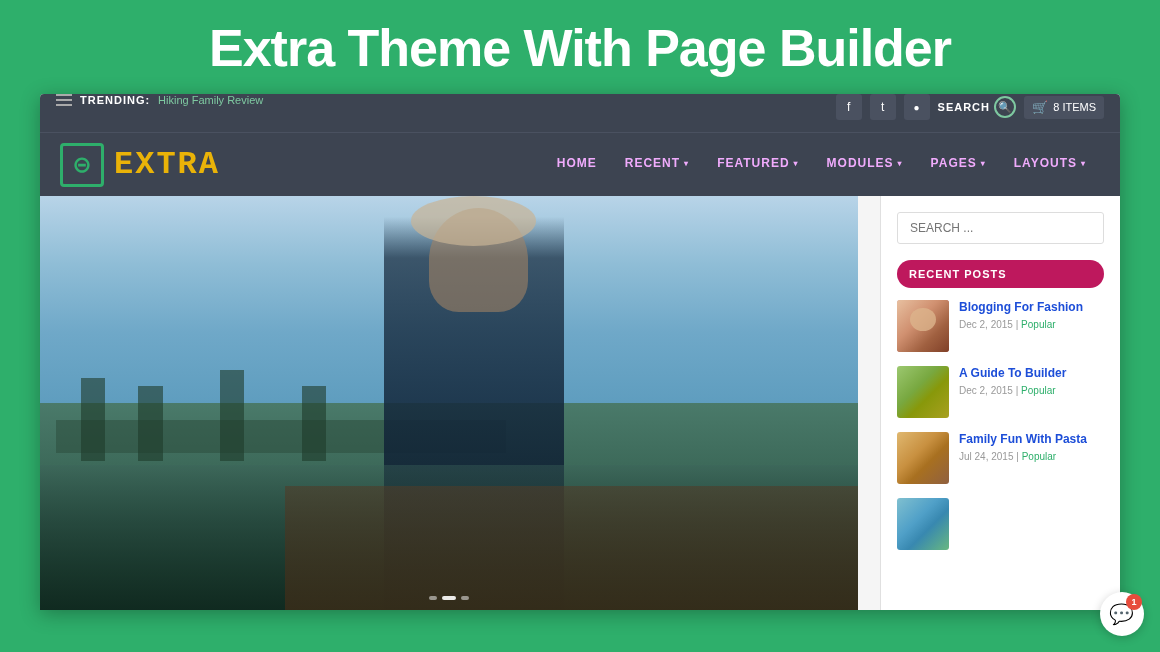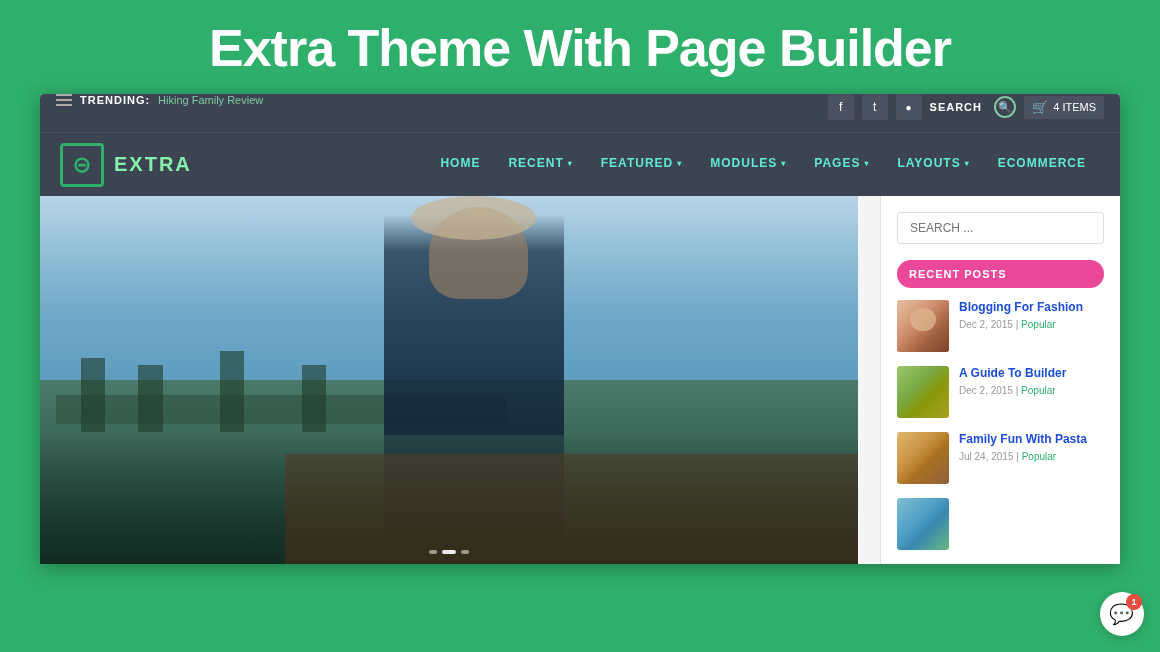--- a/index.html
+++ b/index.html
@@ -92,21 +92,21 @@
       align-items: center;
       justify-content: center;
       color: #fff;
       font-size: 12px;
       font-family: Arial, sans-serif;
       cursor: pointer;
     }
     .search-btn {
       display: flex;
       align-items: center;
-      gap: 12px;
+      gap: 4px;
       background: transparent;
       border: none;
       cursor: pointer;
     }
     .search-label {
       color: #fff;
       font-family: Arial, sans-serif;
       font-size: 11px;
       font-weight: 700;
       letter-spacing: 1px;
@@ -165,33 +165,33 @@
       border-radius: 4px;
       display: flex;
       align-items: center;
       justify-content: center;
       font-size: 22px;
       font-weight: 900;
       color: #2eaf6b;
       font-family: Arial, sans-serif;
     }
     .logo-text {
-      color: #86efac;
-      font-family: Liberation Sans, sans-serif;
-      font-size: 20px;
+      color: #eab308;
+      font-family: Liberation Mono, monospace;
+      font-size: 32px;
       font-weight: 700;
       letter-spacing: 2px;
     }
     .nav-menu {
       display: flex;
       align-items: center;
       gap: 0;
     }
     .nav-item {
-      color: #5eead4;
+      color: #f0abfc;
       font-family: Arial, sans-serif;
       font-size: 12px;
       font-weight: 600;
       letter-spacing: 1px;
       padding: 0 14px;
       height: 56px;
       display: flex;
       align-items: center;
       gap: 4px;
       cursor: pointer;
@@ -200,21 +200,21 @@
     }
     .nav-item .caret {
       font-size: 8px;
       margin-top: 1px;
     }
 
     
     .content-area {
       display: flex;
       background: #f5f5f5;
-      height: 368px;
+      height: 414px;
       overflow: hidden;
       gap: 22px;
     }
 
     
     .hero-section {
       flex: 1;
       position: relative;
       overflow: hidden;
     }
@@ -272,21 +272,21 @@
       padding: 8px 12px;
       border: 1px solid #ddd;
       border-radius: 3px;
       font-family: Arial, sans-serif;
       font-size: 12px;
       color: #999;
       margin-bottom: 16px;
       outline: none;
     }
     .sidebar-section-title {
-      background: #ec4899;
+      background: #be185d;
       color: #fff;
       font-family: Arial, sans-serif;
       font-size: 11px;
       font-weight: 700;
       letter-spacing: 1px;
       padding: 8px 12px;
       margin-bottom: 12px;
       border-radius: 14px;
     }
     .recent-post-item {
@@ -394,21 +394,21 @@
       <div class="top-bar-right">
         <div class="social-icon">f</div>
         <div class="social-icon">t</div>
         <div class="social-icon" style="font-size:10px;">●</div>
         <button class="search-btn">
           <span class="search-label">SEARCH</span>
           <div class="search-circle">🔍</div>
         </button>
         <button class="cart-btn">
           <span class="cart-icon-wrap">🛒</span>
-          <span class="cart-text">4 ITEMS</span>
+          <span class="cart-text">8 ITEMS</span>
         </button>
       </div>
     </div>
 
     <div class="nav-bar">
       <div class="logo-area">
         <div class="logo-box">⊝</div>
         <span class="logo-text">EXTRA</span>
       </div>
       <nav class="nav-menu">
@@ -428,23 +428,20 @@
           <span class="caret">▾</span>
         </a>
         <a class="nav-item">
           <span>PAGES</span>
           <span class="caret">▾</span>
         </a>
         <a class="nav-item">
           <span>LAYOUTS</span>
           <span class="caret">▾</span>
         </a>
-        <a class="nav-item">
-          <span>ECOMMERCE</span>
-        </a>
       </nav>
     </div>
 
     <div class="content-area">
 
       <div class="hero-section">
         <div class="hero-image">
           <div class="hero-sky"></div>
           <div class="hero-water"></div>
 

